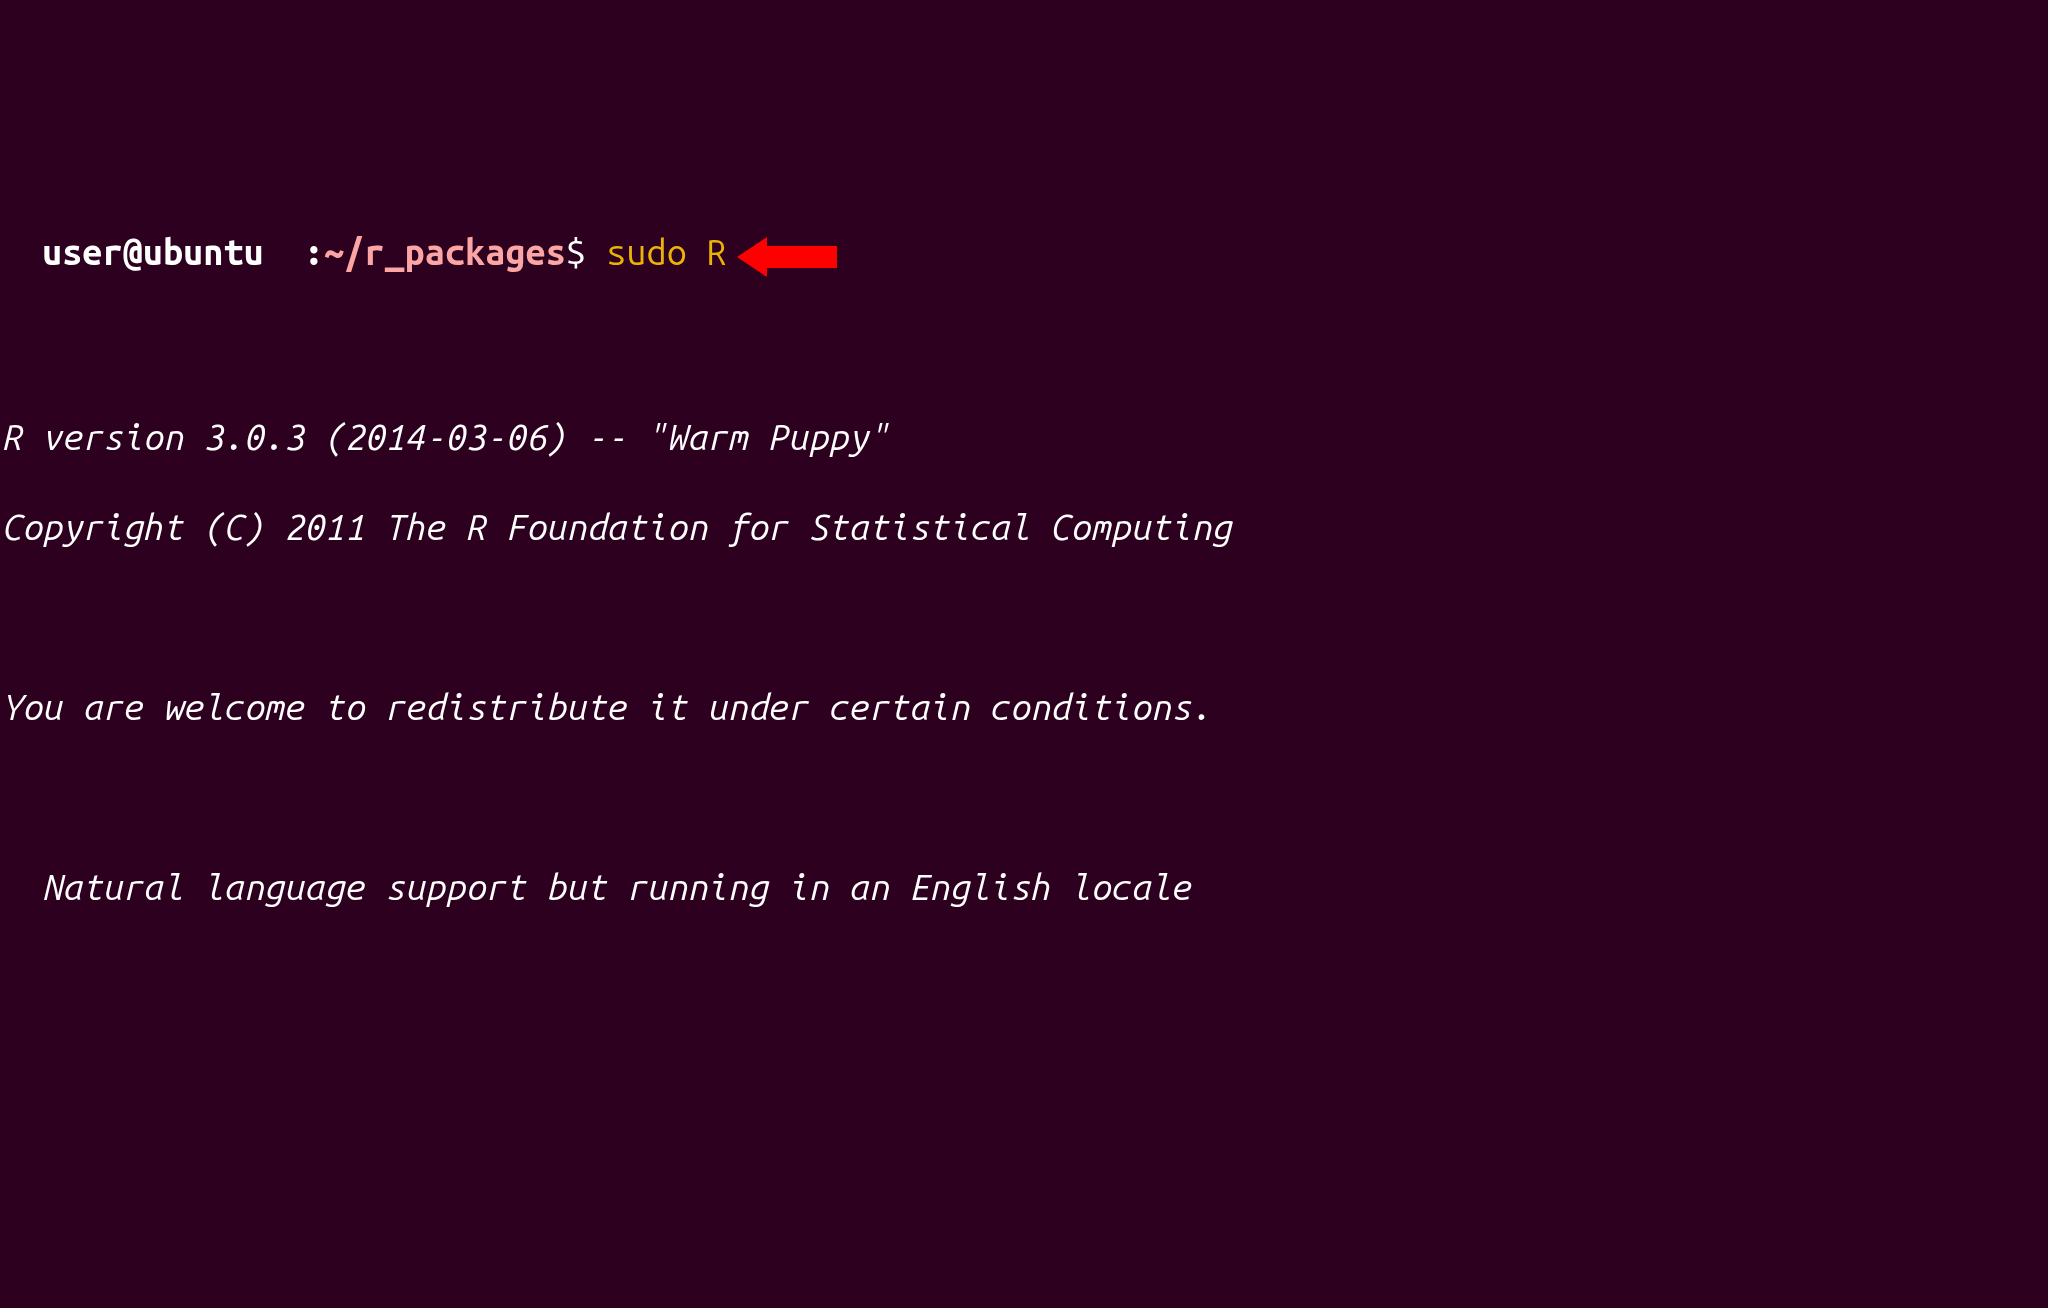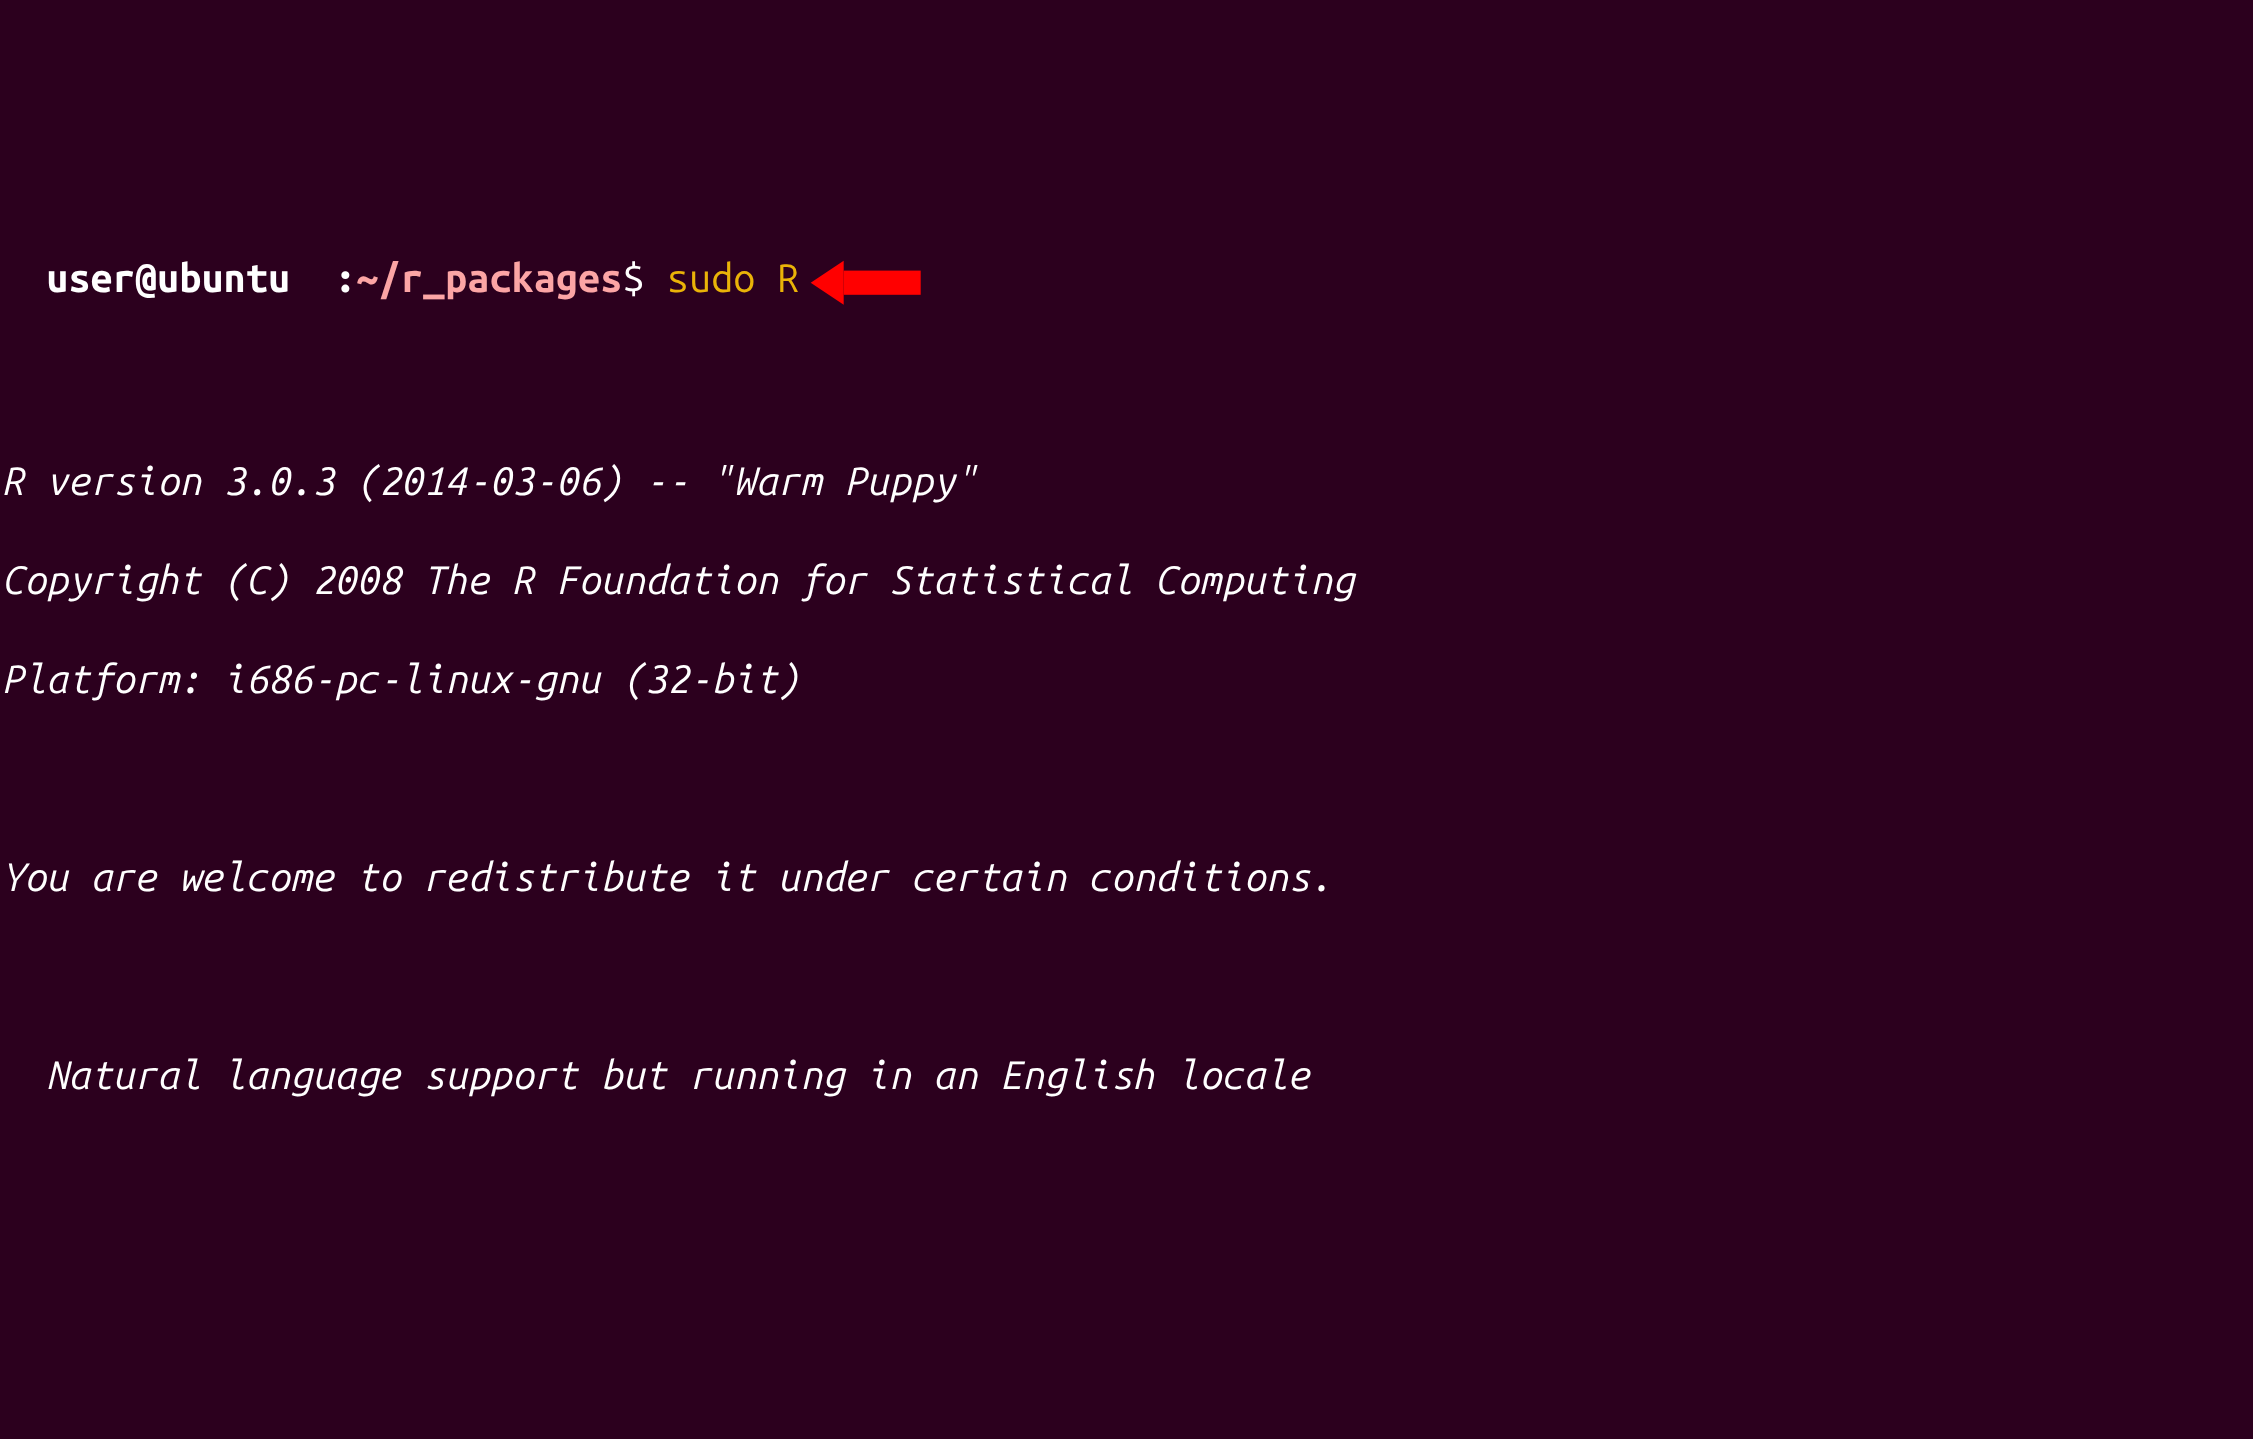--- a/index.html
+++ b/index.html
@@ -74,22 +74,21 @@
   </style>
 </head>
 <body>
 
 
 
 <div class="terminal">
 <span class="line"><span class="prompt-user">user@ubuntu</span><span class="prompt-user">:</span><span class="prompt-path">~/r_packages</span><span class="prompt-dollar">$</span> <span class="command">sudo R</span><span class="arrow-container"><span class="arrow"><span class="arrow-head"></span><span class="arrow-body"></span></span></span></span>
 <span class="line output"> </span>
 <span class="line output">R version 3.0.3 (2014-03-06) -- "Warm Puppy"</span>
-<span class="line output">Copyright (C) 2008 The R Foundation for Statistical Computing</span>
-<span class="line output">Platform: i686-pc-linux-gnu (32-bit)</span>
+<span class="line output">Copyright (C) 2011 The R Foundation for Statistical Computing</span>
 <span class="line output"> </span>
 <span class="line output">You are welcome to redistribute it under certain conditions.</span>
 <span class="line output"> </span>
 <span class="line output">  Natural language support but running in an English locale</span>
 <span class="line output"> </span>
 
 
 
 
 

